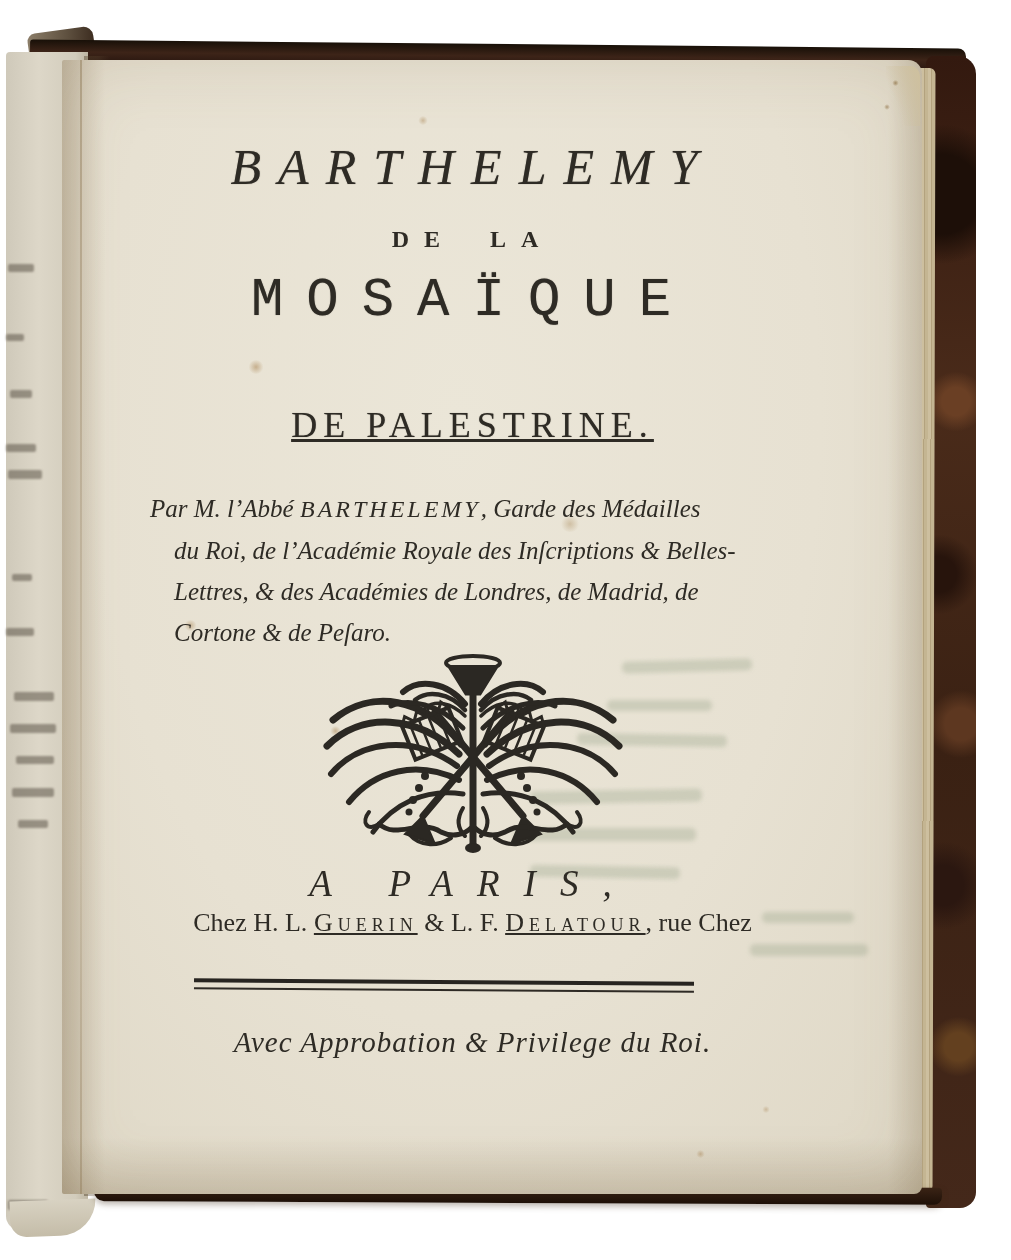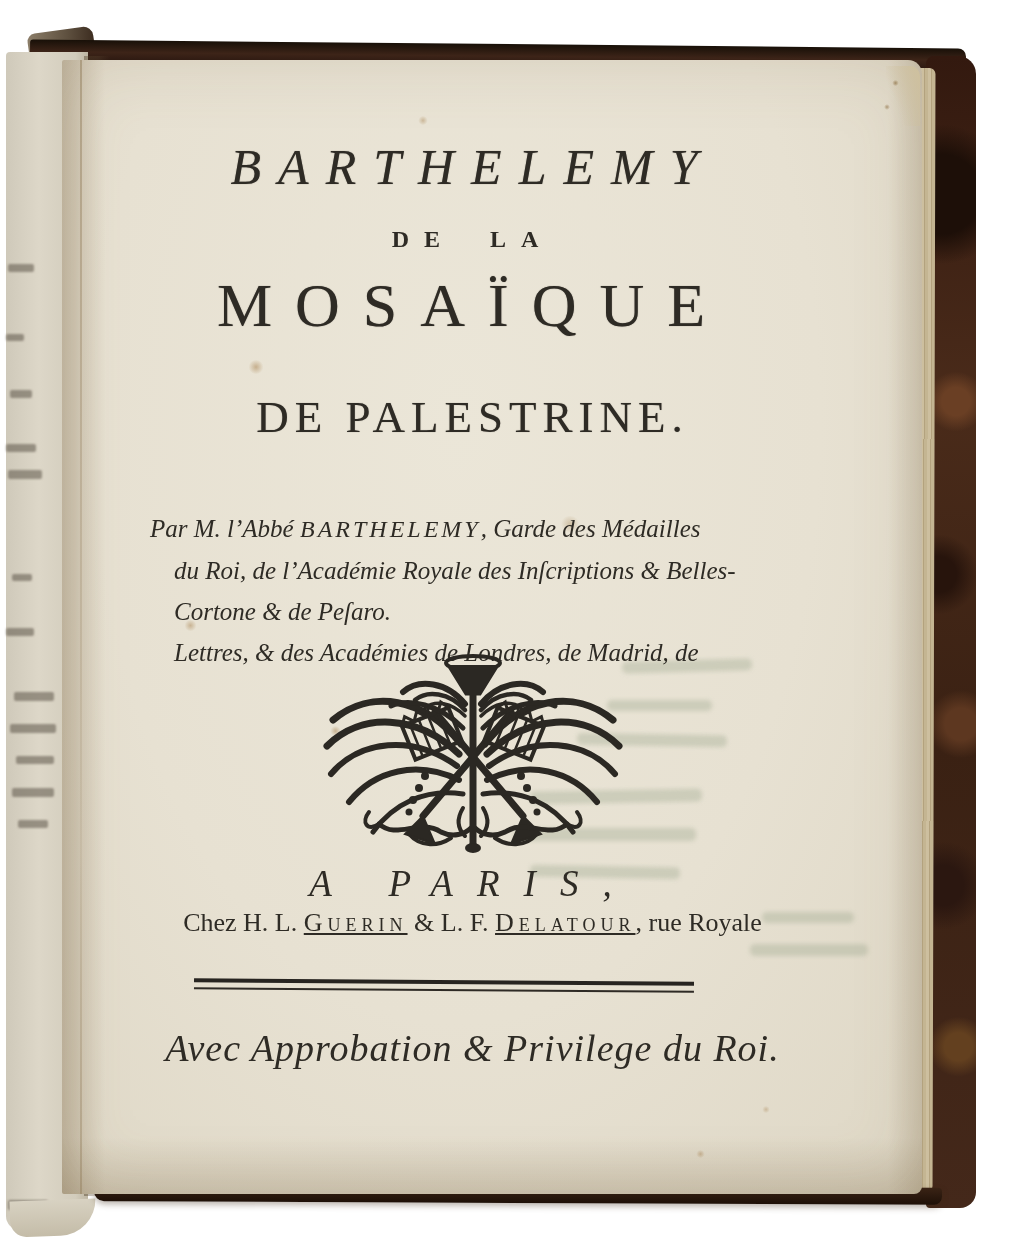--- a/index.html
+++ b/index.html
@@ -52,40 +52,40 @@
         background:linear-gradient(180deg,rgba(140,118,82,.45),rgba(140,118,82,.1) 70%,rgba(140,118,82,.4));}
   .page-corner{position:absolute;right:2px;top:6px;width:34px;height:60px;
         background:linear-gradient(250deg,#cfc19e,rgba(207,193,158,0) 70%);border-radius:0 10px 0 0;}
 
   .text-col{position:absolute;left:88px;top:0;width:645px;height:100%;color:#2e2b25;}
   .text-col > div{position:absolute;width:100%;text-align:center;}
 
   .t1{top:78px;font-size:50px;font-style:italic;letter-spacing:17px;
       text-shadow:0 0 1px rgba(45,40,32,.55);}
   .t2{top:166px;font-size:24px;letter-spacing:15px;word-spacing:14px;font-weight:bold;}
-  .t3{top:210px;font-size:62px;letter-spacing:23px;text-shadow:0 0 1px rgba(45,40,32,.55);}
-  .t4{top:331px;font-size:45px;letter-spacing:6px;text-shadow:0 0 1px rgba(45,40,32,.45);}
-
-  .byline{top:428px;font-style:italic;font-size:25px;line-height:41px;text-align:left !important;margin-top:20px;}
+  .t3{top:210px;font-size:54px;letter-spacing:23px;text-shadow:0 0 1px rgba(45,40,32,.55);font-family:Liberation Mono, monospace;}
+  .t4{top:344px;font-size:36px;letter-spacing:6px;text-shadow:0 0 1px rgba(45,40,32,.45);text-decoration:underline;}
+
+  .byline{top:428px;font-style:italic;font-size:25px;line-height:41px;text-align:left !important;}
   .byline .bl{display:block;padding-left:24px;}
   .byline .bl.first{padding-left:0px;}
   .byline .au{letter-spacing:3px;font-size:24px;}
 
   .vignette-wrap{top:588px;}
   .vignette-wrap svg{display:inline-block;}
 
   .paris{top:802px;font-style:italic;font-size:37px;letter-spacing:24px;}
   .pub1{top:848px;font-size:26px;white-space:nowrap;}
   .pub1 .sc{font-variant:small-caps;letter-spacing:5px;text-decoration:underline;}
   .pub2{top:879px;font-size:26px;}
   .rule{top:920px;left:44px !important;width:500px !important;height:5px;
         border-top:4px solid #272420;border-bottom:2px solid #2e2a25;
         transform:rotate(0.4deg);}
   .date{top:934px;font-size:31px;letter-spacing:6px;word-spacing:20px;}
-  .priv{top:966px;font-style:italic;font-size:38px;letter-spacing:1px;}
+  .priv{top:966px;font-style:italic;font-size:29px;letter-spacing:1px;}
 
   
   .fox{position:absolute;border-radius:50%;pointer-events:none;}
   .showthrough{position:absolute;border-radius:5px;filter:blur(2px);
                background:rgba(152,163,138,.34);pointer-events:none;}
   .frag{position:absolute;filter:blur(1.3px);background:rgba(92,86,72,.55);
         border-radius:2px;pointer-events:none;}
 </style>
 </head>
 <body>
@@ -140,22 +140,22 @@
 
     <div class="text-col">
       <div class="t1">BARTHELEMY</div>
       <div class="t2">DE LA</div>
       <div class="t3">MOSAÏQUE</div>
       <div class="t4">DE PALESTRINE.</div>
 
       <div class="byline">
         <span class="bl first"><span>Par M. l’Abbé </span><span class="au">BARTHELEMY</span><span>, Garde des Médailles</span></span>
         <span class="bl">du Roi, de l’Académie Royale des Inſcriptions &amp; Belles-</span>
+        <span class="bl">Lettres, &amp; des Académies de Londres, de Madrid, de</span>
         <span class="bl">Cortone &amp; de Peſaro.</span>
-        <span class="bl">Lettres, &amp; des Académies de Londres, de Madrid, de</span>
       </div>
 
       <div class="vignette-wrap">
         <svg width="320" height="212" viewBox="0 0 320 212" fill="none" stroke="#2b2823" stroke-linecap="round">
           <g id="halfL">
 
             <path d="M148,96 C112,50 58,40 20,72" stroke-width="7"></path>
             <path d="M146,106 C104,66 48,64 14,98" stroke-width="7"></path>
             <path d="M144,118 C100,86 46,92 18,126" stroke-width="6"></path>
             <path d="M146,132 C104,112 62,122 36,154" stroke-width="6"></path>
@@ -188,19 +188,19 @@
           <use href="#halfL" transform="translate(320,0) scale(-1,1)"></use>
 
           <ellipse cx="160" cy="15" rx="27" ry="7" stroke-width="4"></ellipse>
           <path d="M135,17 L153,46 L167,46 L185,17" fill="#2b2823" stroke-width="3"></path>
           <rect x="156.5" y="44" width="7" height="152" fill="#2b2823" stroke="none"></rect>
           <ellipse cx="160" cy="200" rx="8" ry="5" fill="#2b2823" stroke="none"></ellipse>
         </svg>
       </div>
 
       <div class="paris">A PARIS,</div>
-      <div class="pub1"><span>Chez H. L. </span><span class="sc">Guerin</span><span> &amp; L. F. </span><span class="sc">Delatour</span><span>, rue Royale</span></div>
+      <div class="pub1"><span>Chez H. L. </span><span class="sc">Guerin</span><span> &amp; L. F. </span><span class="sc">Delatour</span><span>, rue Chez</span></div>
       <div class="rule"></div>
       <div class="priv">Avec Approbation &amp; Privilege du Roi.</div>
     </div>
   </div>
 
 </div>
 
 </body></html>

